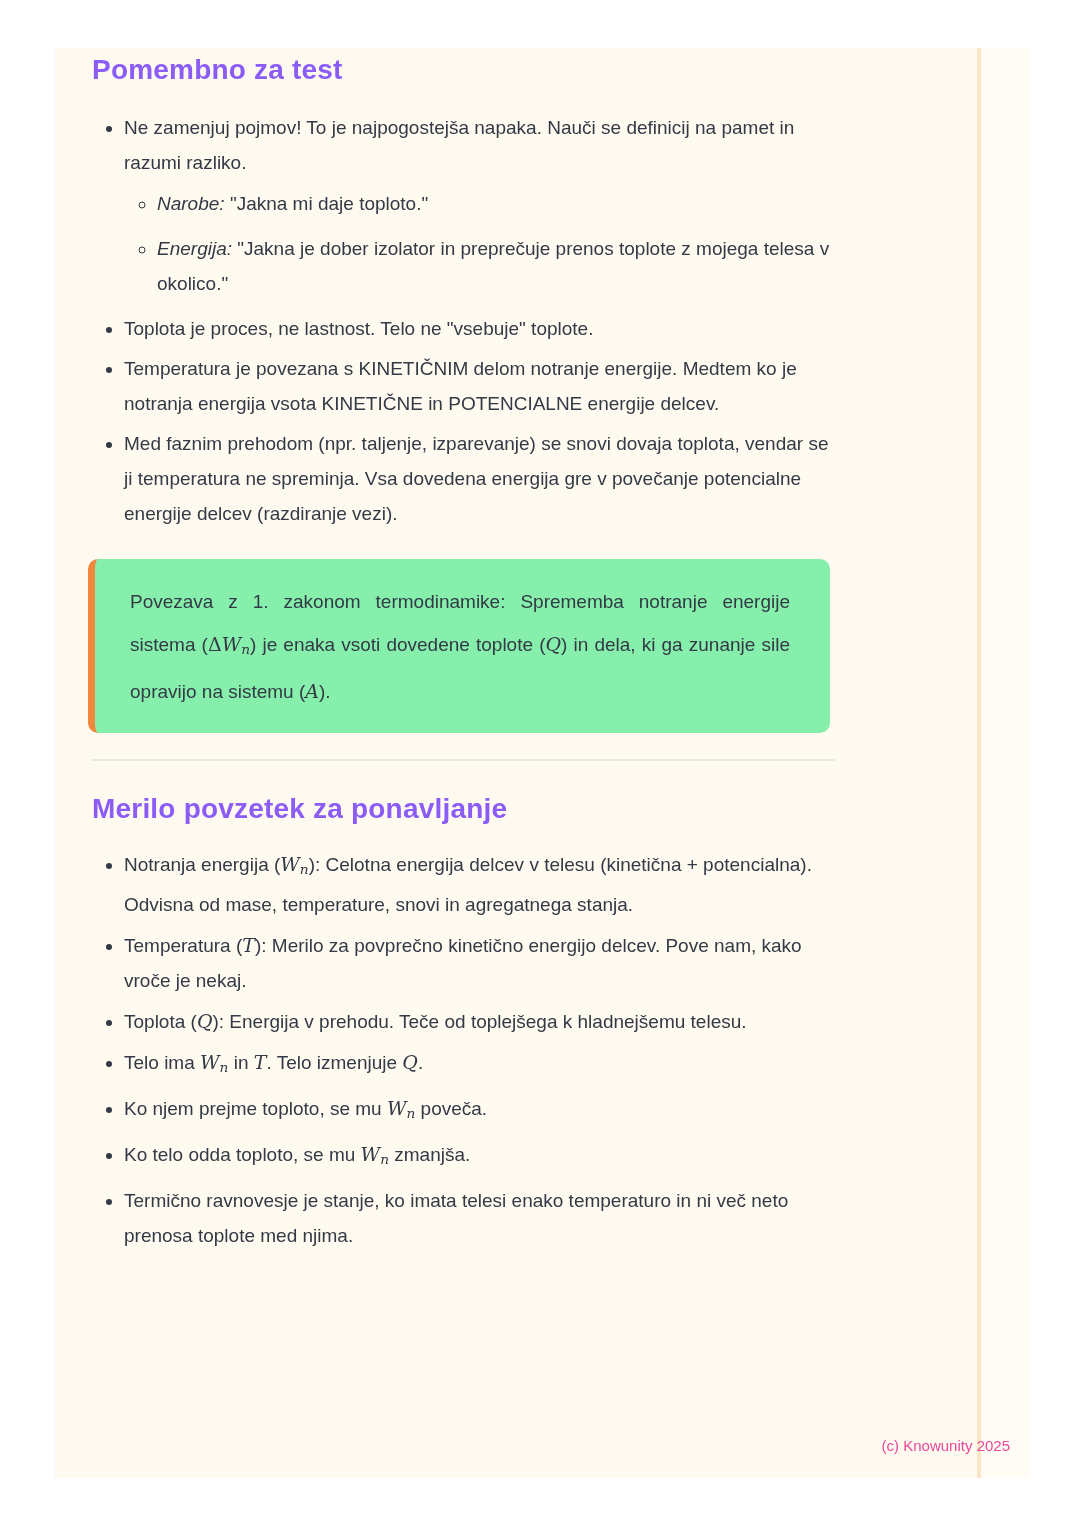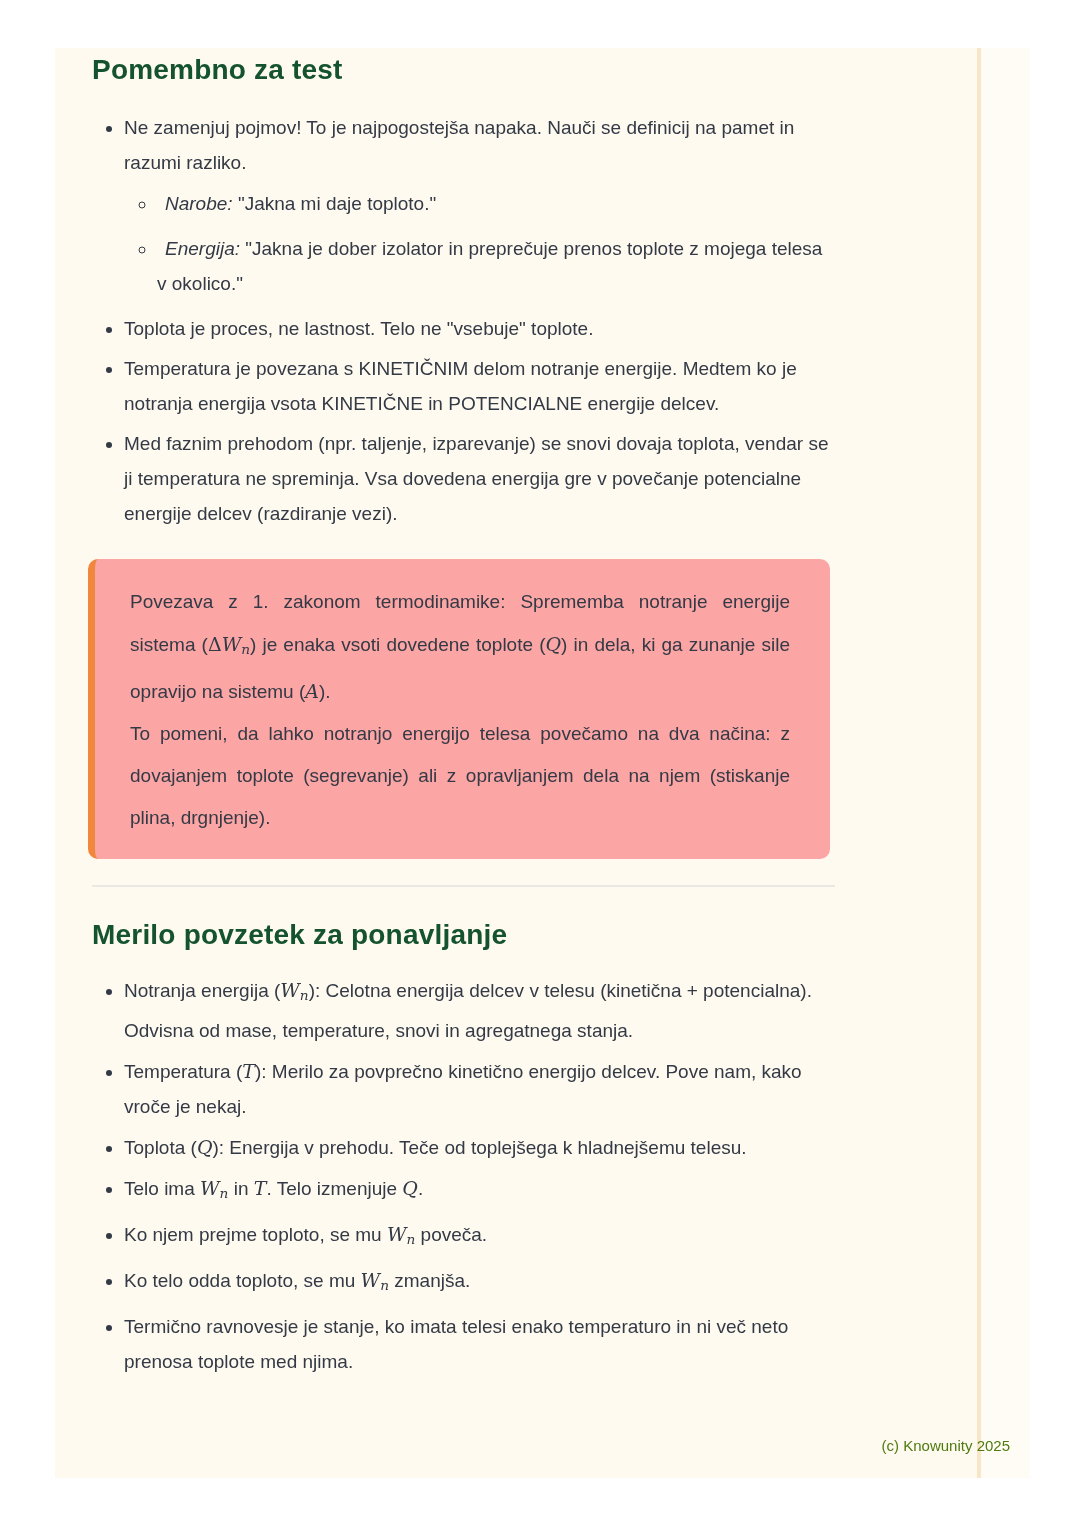--- a/index.html
+++ b/index.html
@@ -33,41 +33,41 @@
     padding: 6px 0 0 37px;
     width: 780px;
     color: #333A45;
     font-size: 19px;
     line-height: 35px;
   }
   .section-title {
     font-size: 28px;
     font-weight: 700;
     line-height: 32px;
-    color: #14532d;
+    color: #8b5cf6;
     letter-spacing: 0.2px;
   }
   .section-title.second { margin-top: 32px; }
   ul.main-list {
     margin: 24px 0 0 0;
     padding-left: 32px;
     width: 743px;
     list-style-type: disc;
   }
   ul.main-list > li { margin-bottom: 5px; }
   ul.sub-list {
     margin: 6px 0 10px 0;
     padding-left: 33px;
     list-style-type: circle;
   }
   ul.sub-list > li { margin-bottom: 10px; }
   .callout {
     margin: 28px 0 0 -4px;
     width: 742px;
-    background: #fca5a5;
+    background: #86efac;
     border-left: 7px solid #F0873C;
     border-radius: 10px;
     padding: 22px 40px 20px 35px;
   }
   .callout p {
     text-align: justify;
     line-height: 42px;
   }
   .formula {
     text-align: center;
@@ -87,26 +87,26 @@
     padding-left: 32px;
     width: 743px;
     list-style-type: disc;
   }
   ul.summary-list > li { margin-bottom: 6px; }
   .footer-credit {
     position: absolute;
     top: 1437px;
     right: 70px;
     font-size: 15px;
-    color: #4d7c0f;
+    color: #ec4899;
     z-index: 3;
   }
   
   .f-b { font-weight: 400; }
-  .f-i { font-style: italic; margin-left: 8px; }
+  .f-i { font-style: italic; }
   .f-m { font-family: "DejaVu Serif", serif; font-style: italic; }
   .f-mu { font-family: "DejaVu Serif", serif; font-style: normal; }
   .f-msub {
     font-family: "DejaVu Serif", serif;
     font-style: italic;
     font-size: 0.72em;
     vertical-align: -0.22em;
   }
 </style>
 </head>
@@ -138,21 +138,20 @@
       <li>
         <span><span class="f-b">Temperatura je povezana s KINETIČNIM delom notranje energije.</span><span> Medtem ko je notranja energija vsota KINETIČNE in POTENCIALNE energije delcev.</span></span>
       </li>
       <li>
         <span><span class="f-b">Med faznim prehodom</span><span> (npr. taljenje, izparevanje) se snovi dovaja toplota, vendar se ji temperatura </span><span class="f-b">ne spreminja</span><span>. Vsa dovedena energija gre v povečanje potencialne energije delcev (razdiranje vezi).</span></span>
       </li>
     </ul>
 
     <div class="callout">
       <p><span class="f-b">Povezava z 1. zakonom termodinamike:</span><span> Sprememba notranje energije sistema (</span><span class="f-mu">Δ</span><span class="f-m">W</span><span class="f-msub">n</span><span>) je enaka vsoti dovedene toplote (</span><span class="f-m">Q</span><span>) in dela, ki ga zunanje sile opravijo na sistemu (</span><span class="f-m">A</span><span>).</span></p>
-      <p><span>To pomeni, da lahko notranjo energijo telesa povečamo na dva načina: z dovajanjem toplote (segrevanje) ali z opravljanjem dela na njem (stiskanje plina, drgnjenje).</span></p>
     </div>
 
     <hr class="divider">
 
     <h2 class="section-title second">Merilo povzetek za ponavljanje</h2>
 
     <ul class="summary-list">
       <li>
         <span><span class="f-b">Notranja energija (</span><span class="f-m">W</span><span class="f-msub">n</span><span class="f-b">):</span><span> Celotna energija delcev v telesu (kinetična + potencialna). Odvisna od mase, temperature, snovi in agregatnega stanja.</span></span>
       </li>

